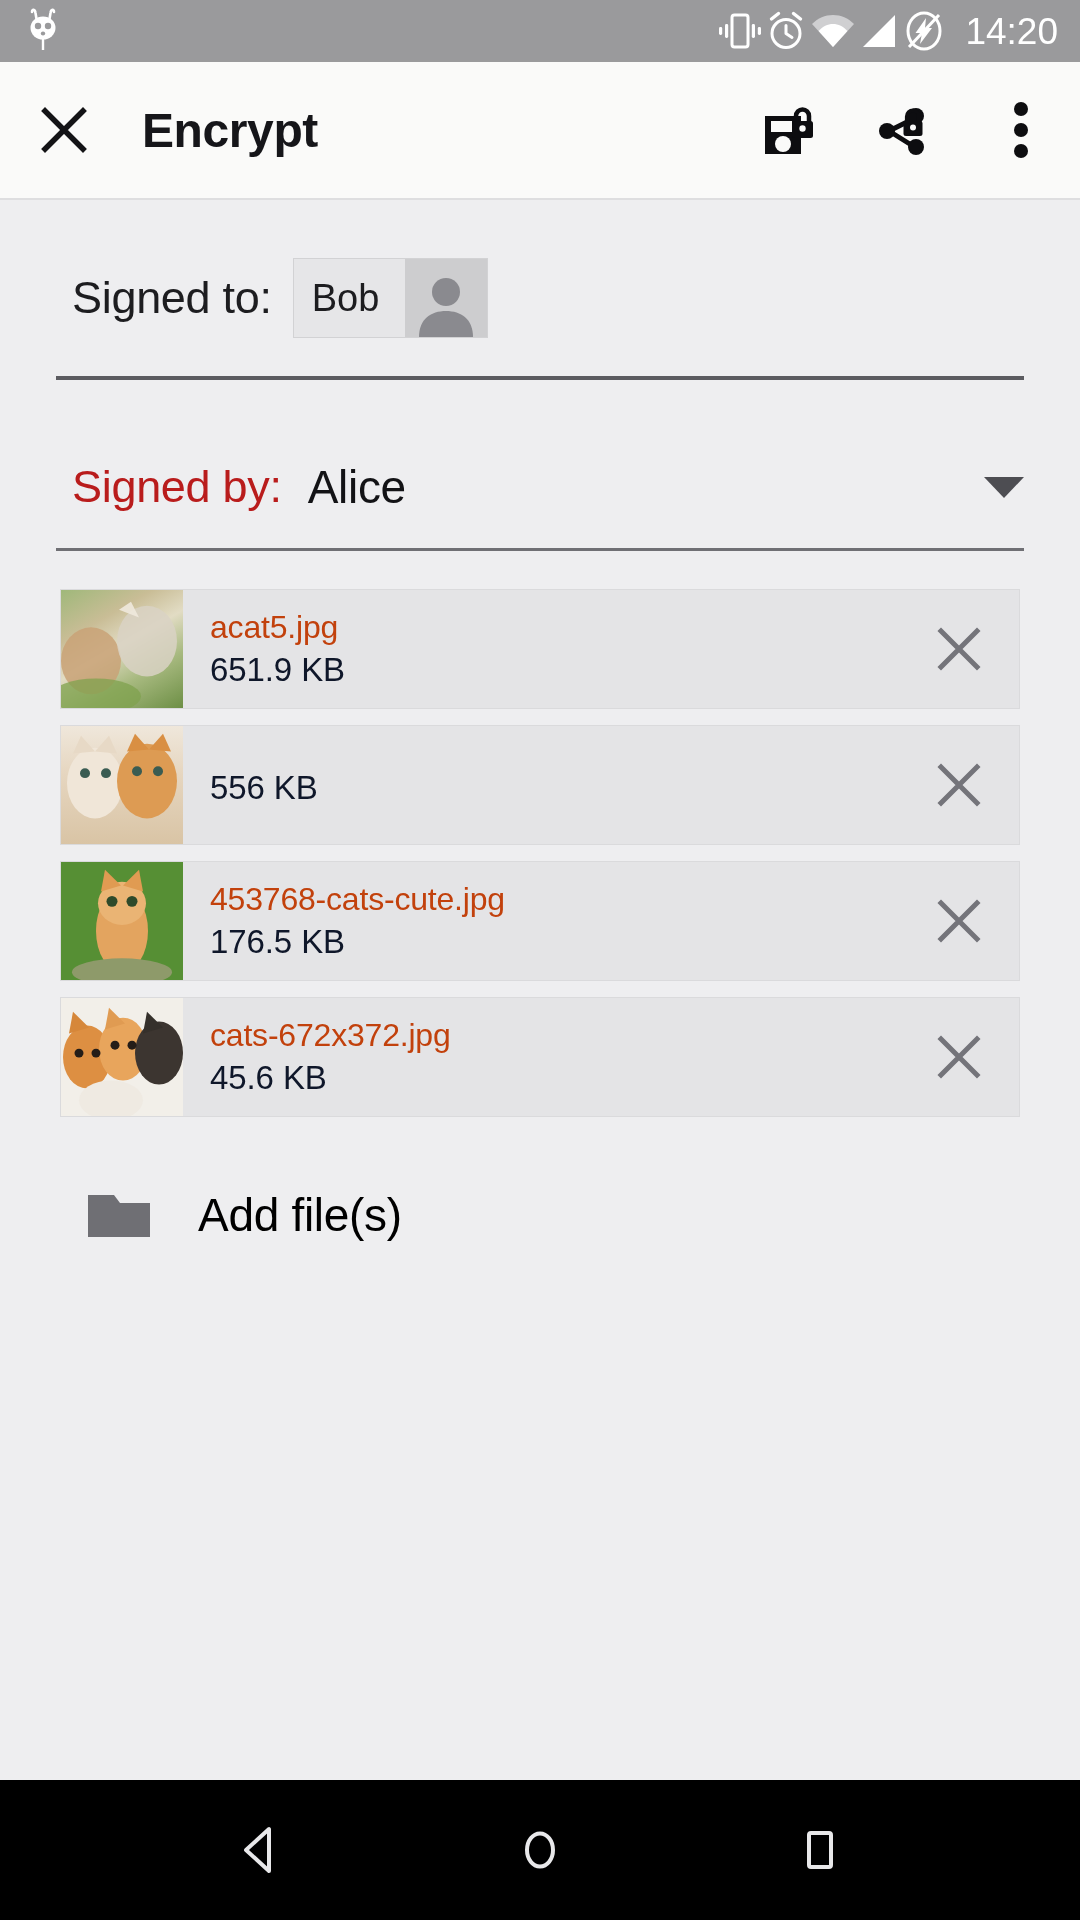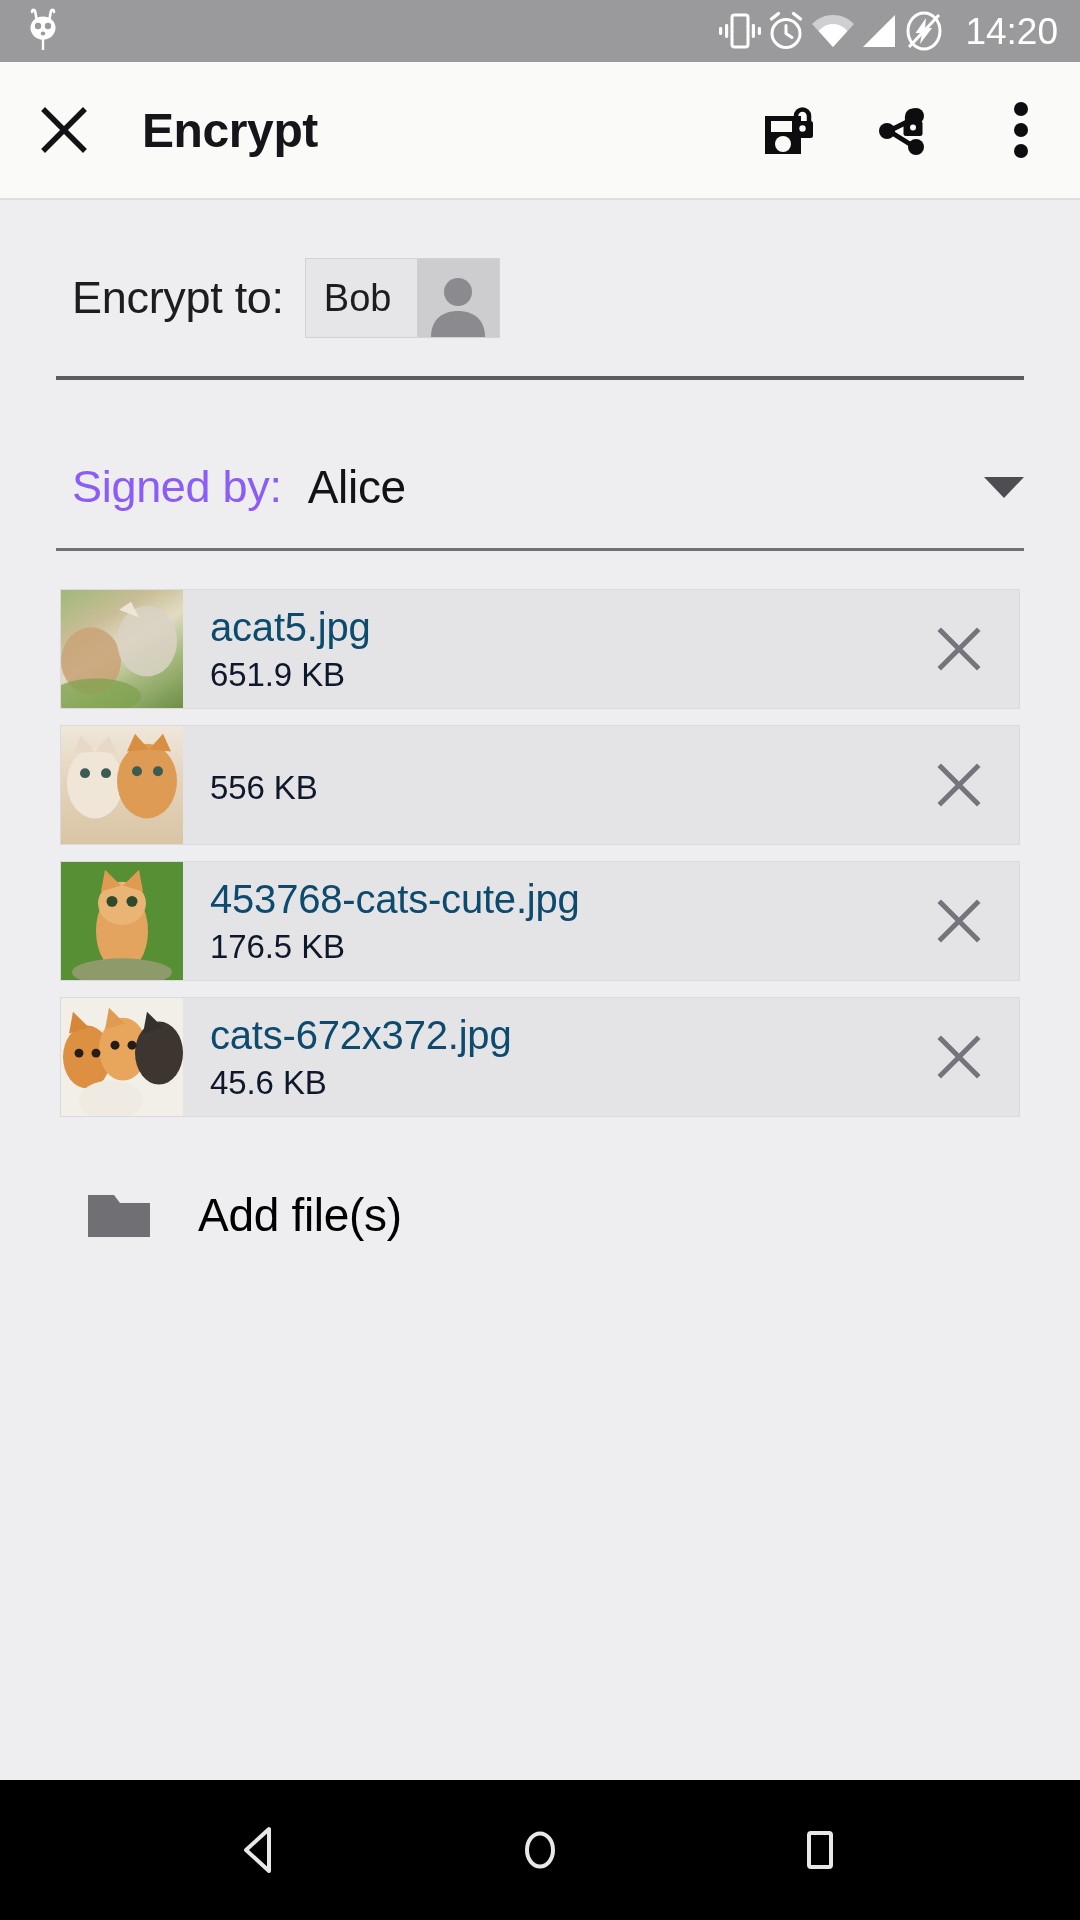--- a/index.html
+++ b/index.html
@@ -144,21 +144,21 @@
   
   .signed-row {
     display: flex;
     align-items: center;
     padding: 0 56px 0 72px;
     height: 106px;
     margin-top: 54px;
   }
   .signed-label {
     font-size: 45px;
-    color: #8b5cf6;
+    color: #b91c1c;
     letter-spacing: -0.3px;
     white-space: nowrap;
   }
   .signed-value {
     font-size: 46px;
     color: #131316;
     margin-left: 26px;
     letter-spacing: -0.3px;
     white-space: nowrap;
   }
@@ -199,22 +199,22 @@
     overflow: hidden;
   }
   .file-meta {
     flex: 1 1 auto;
     display: flex;
     flex-direction: column;
     justify-content: center;
     padding-left: 27px;
   }
   .file-name {
-    font-size: 40px;
-    color: #0c4a6e;
+    font-size: 32px;
+    color: #c2410c;
     line-height: 1.16;
     letter-spacing: -0.2px;
   }
   .file-size {
     font-size: 33px;
     color: #0f172a;
     margin-top: 5px;
     letter-spacing: -0.1px;
   }
   .file-remove {
@@ -342,21 +342,21 @@
           <circle cx="10" cy="31" r="7" fill="#0d0d10"></circle>
           <circle cx="10" cy="52" r="7" fill="#0d0d10"></circle>
         </svg>
       </div>
     </div>
   </div>
 
   <div class="content">
 
     <div class="encrypt-row">
-      <span class="encrypt-label">Encrypt to:</span>
+      <span class="encrypt-label">Signed to:</span>
       <div class="chip">
         <span class="chip-text">Bob</span>
         <span class="chip-avatar">
           <svg width="66" height="68" viewBox="0 0 66 68">
             <circle cx="33" cy="23" r="14" fill="#8a8a8f"></circle>
             <path d="M6 68 C6 50, 18 42, 33 42 C48 42, 60 50, 60 68 Z" fill="#8a8a8f"></path>
           </svg>
         </span>
       </div>
     </div>

